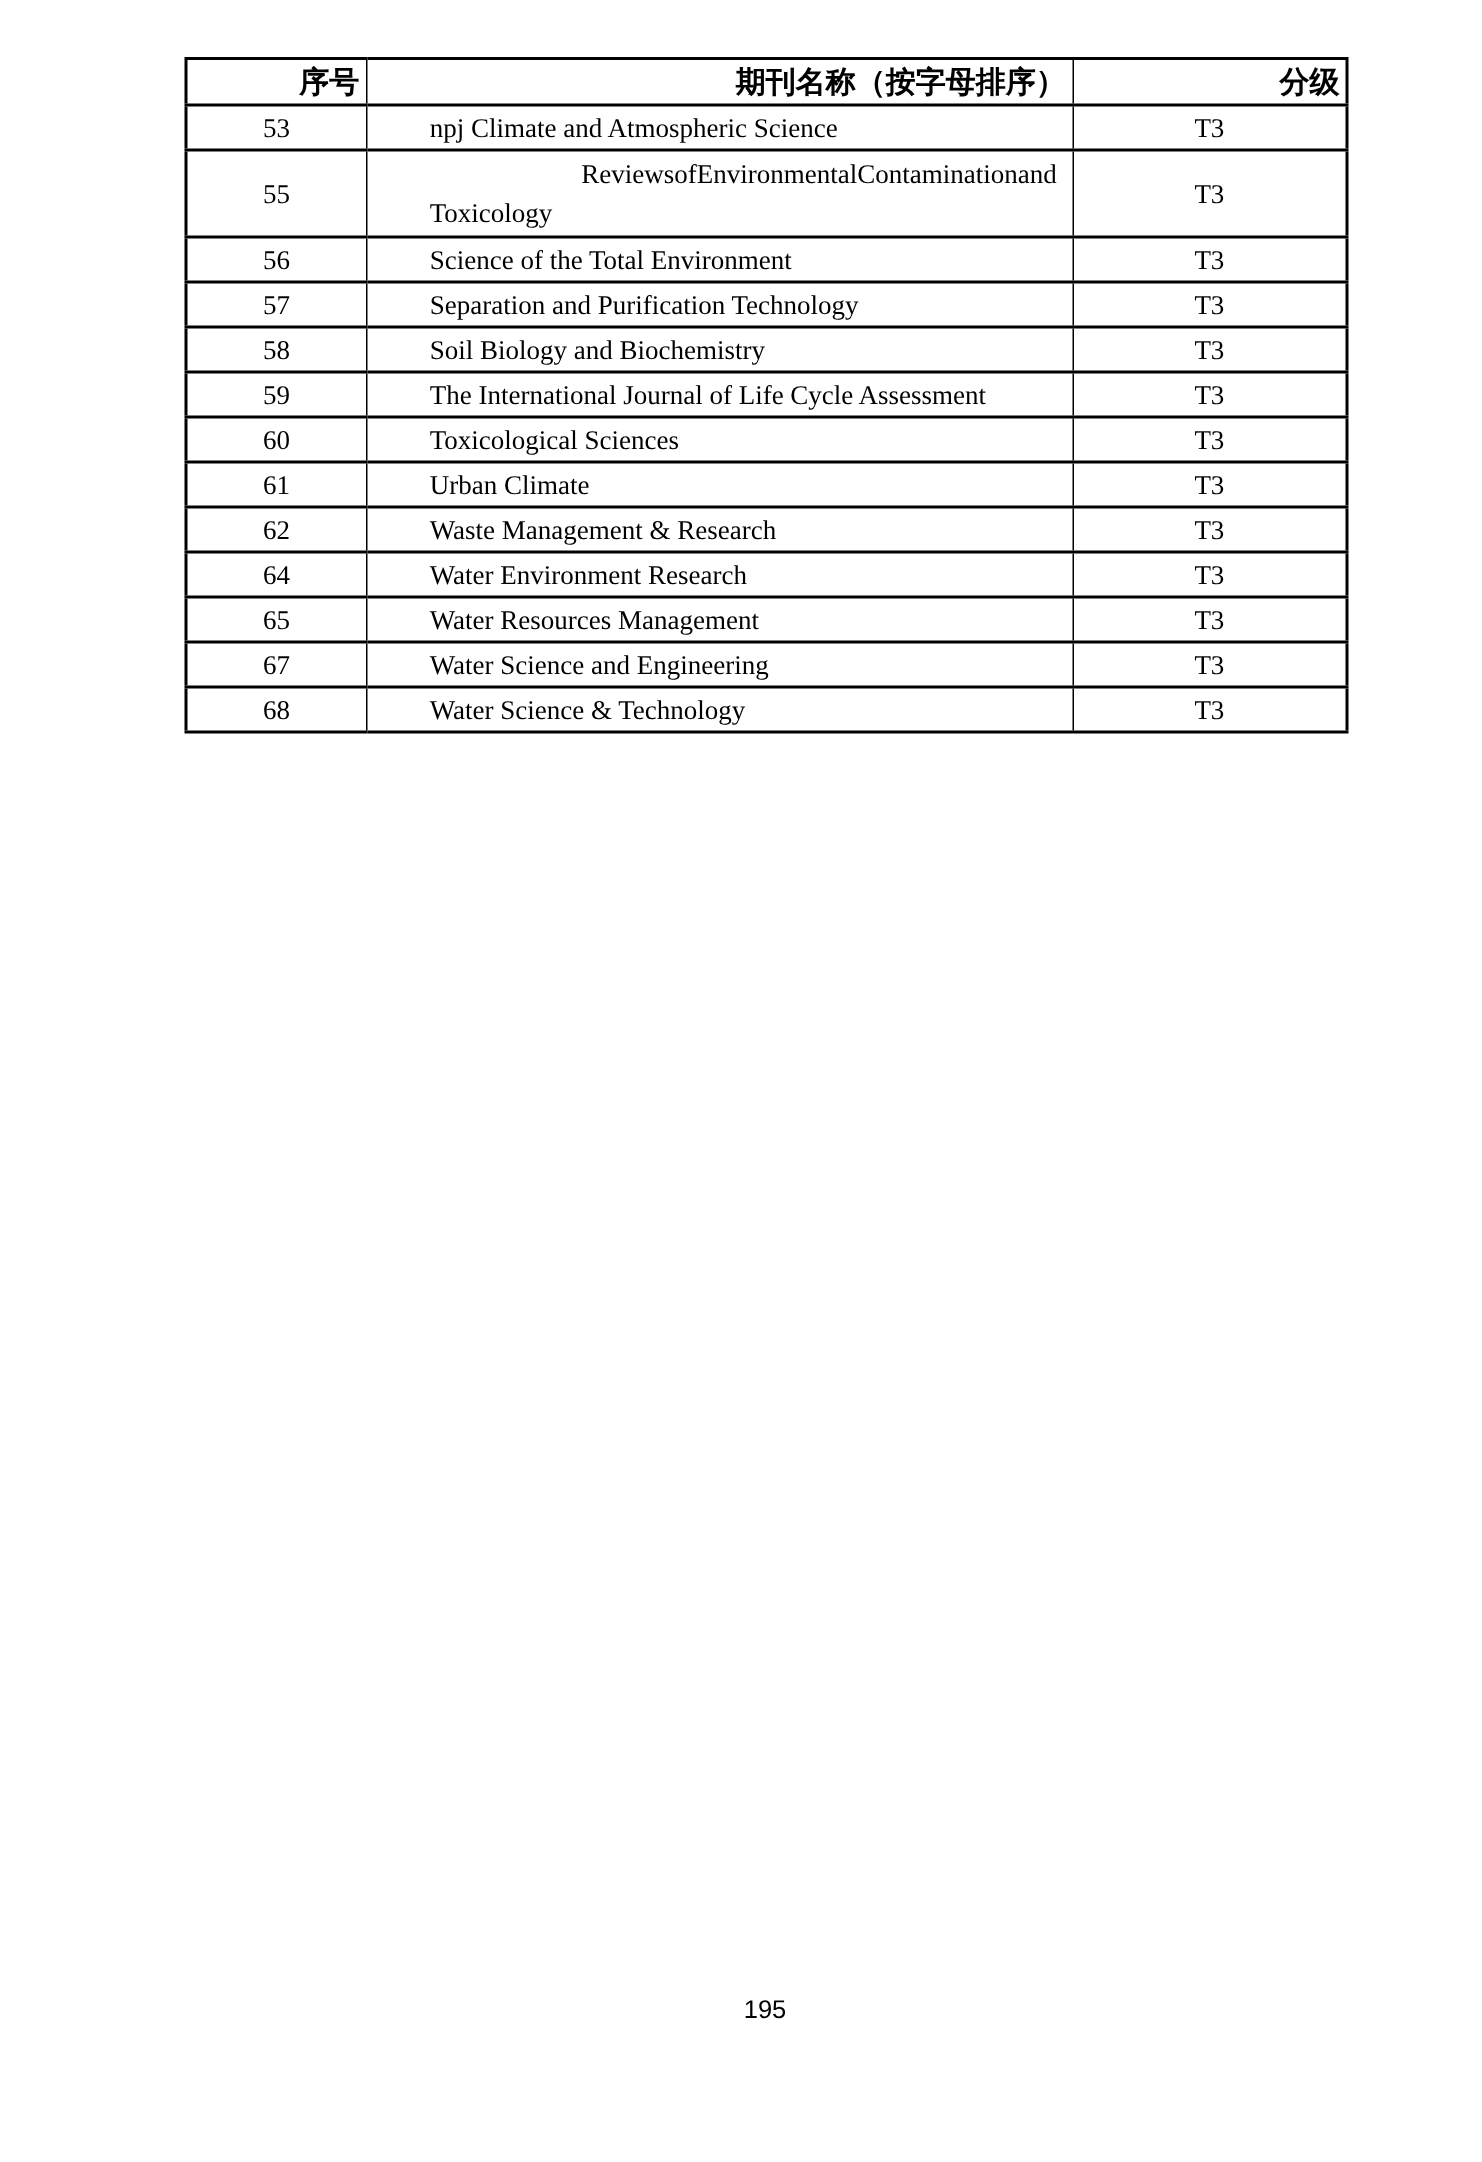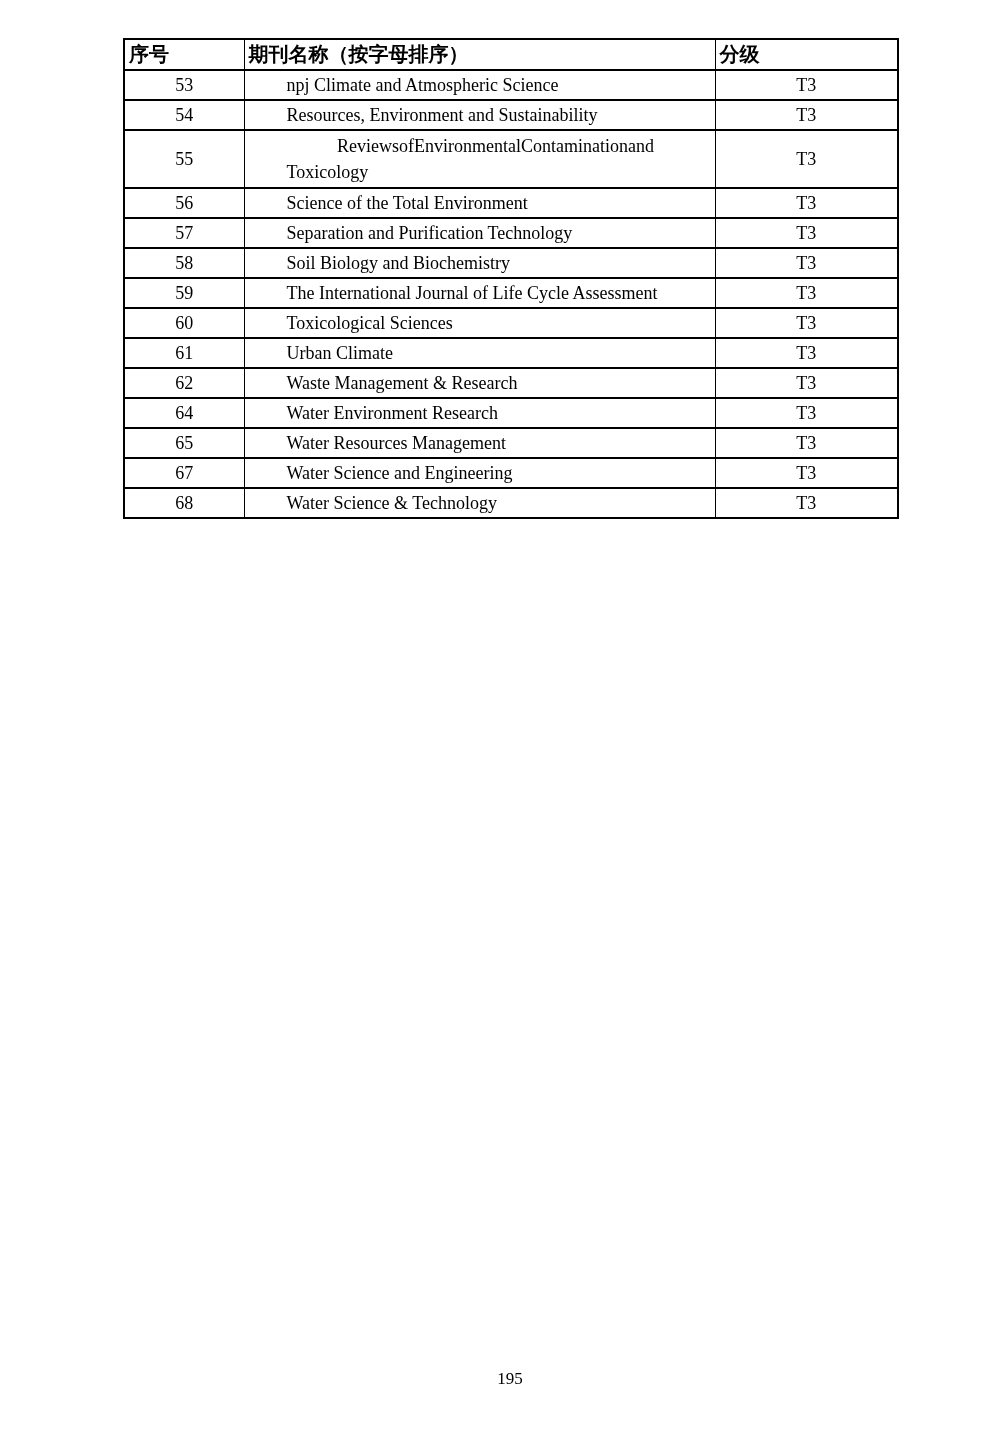--- a/index.html
+++ b/index.html
@@ -33,50 +33,49 @@
     border-bottom-width: 2px;
     padding: 0 10px;
     vertical-align: middle;
     overflow: hidden;
   }
   .journal-table thead tr { height: 31px; }
   .journal-table th {
     font-family: Liberation Mono, monospace;
     font-weight: 700;
     font-size: 20px;
-    text-align: left;
+    text-align: right;
     padding: 0 4px;
   }
   .journal-table tbody tr { height: 30px; }
   .journal-table tbody tr.tall { height: 58px; }
   .journal-table td {
     font-size: 18px;
     line-height: 26px;
   }
   .journal-table td.col-no,
   .journal-table td.col-grade {
     text-align: center;
     margin-left: 18px;
   }
   .journal-table td.col-name {
     text-align: left;
     padding-left: 42px;
   }
   .jline {
     display: flex;
-    justify-content: center;
+    justify-content: flex-end;
   }
   .page-number {
     position: absolute;
     top: 1330px;
     left: 510px;
     transform: translateX(-50%);
     font-size: 17px;
-    font-family: Liberation Serif, serif;
-    margin-top: 39px;
+    font-family: Liberation Sans, sans-serif;
   }
 </style>
 </head>
 <body>
 
 <div class="page">
 
   <table class="journal-table">
     <colgroup>
       <col style="width:120px">
@@ -87,25 +86,20 @@
       <tr>
         <th>序号</th>
         <th>期刊名称（按字母排序）</th>
         <th>分级</th>
       </tr>
     </thead>
     <tbody id="table-body">
         <tr>
           <td class="col-no">53</td>
           <td class="col-name">npj Climate and Atmospheric Science</td>
-          <td class="col-grade">T3</td>
-        </tr>
-        <tr>
-          <td class="col-no">54</td>
-          <td class="col-name">Resources, Environment and Sustainability</td>
           <td class="col-grade">T3</td>
         </tr>
         <tr class="tall">
           <td class="col-no">55</td>
           <td class="col-name">
             <div class="jline">
               <span>Reviews</span>
               <span>of</span>
               <span>Environmental</span>
               <span>Contamination</span>

